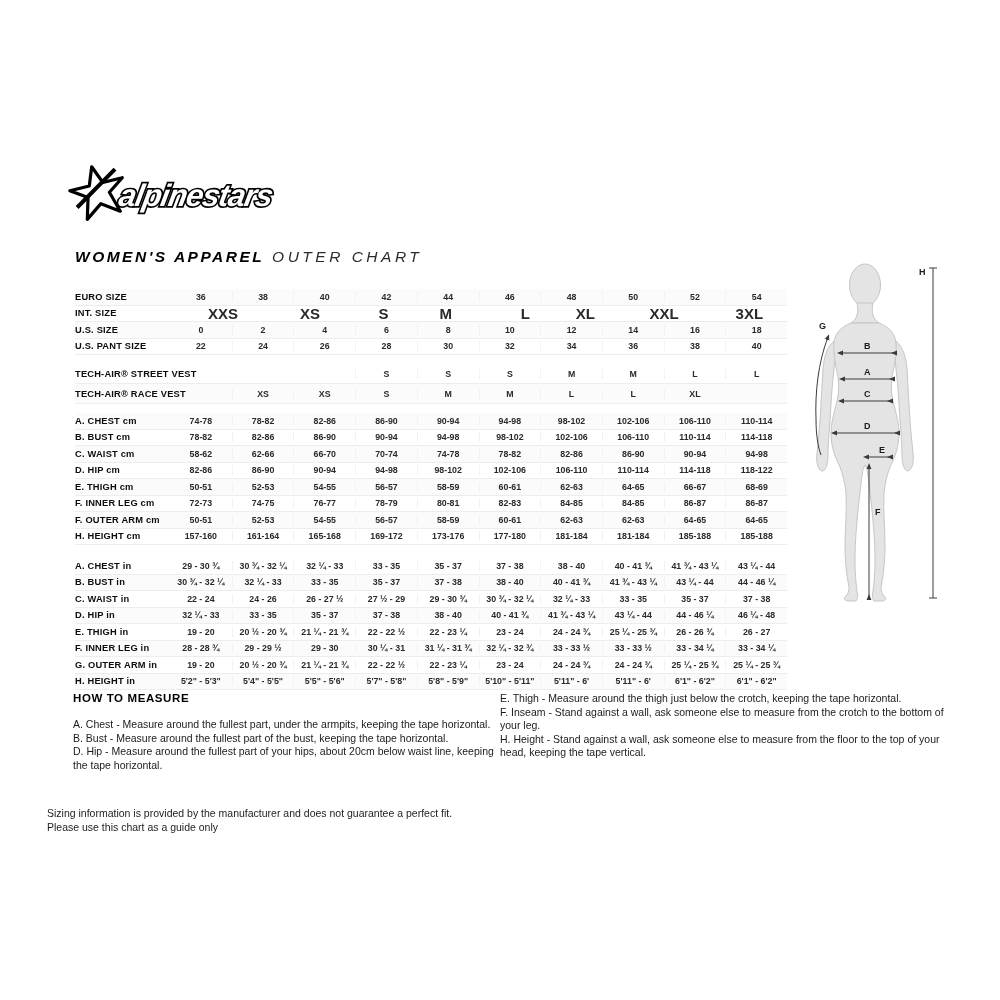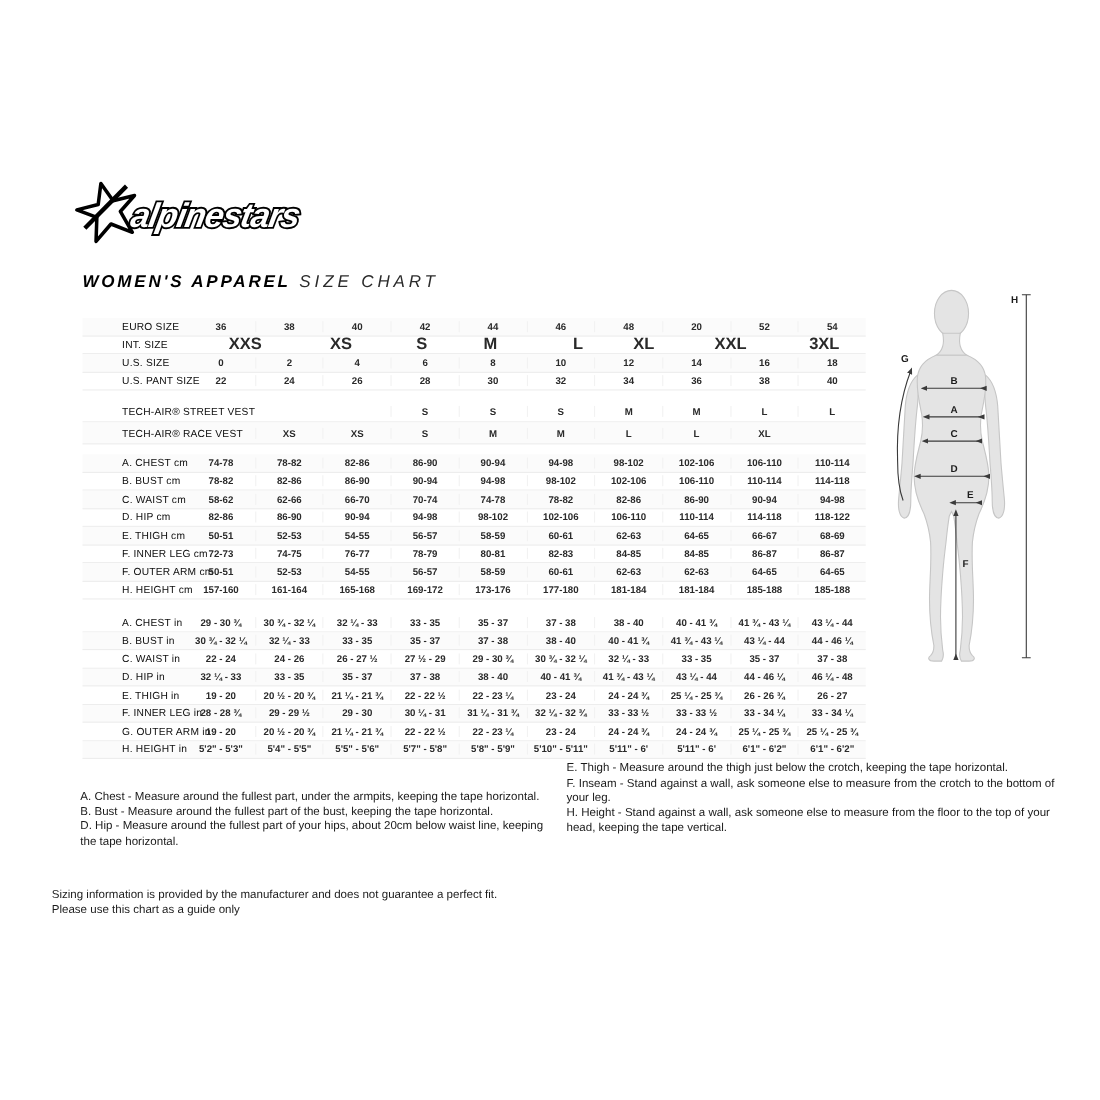--- a/index.html
+++ b/index.html
@@ -12,69 +12,69 @@
   
   #title{position:absolute;left:75px;top:248px;font-style:italic;font-size:15.5px;letter-spacing:2.5px;white-space:nowrap;}
   #title .t1{font-weight:700;color:#000;}
   #title .t2{font-weight:400;color:#2b2b2b;letter-spacing:3.5px;}
 
   
   #sizetable{position:absolute;left:75px;top:289px;width:712px;}
   .trow{display:grid;grid-template-columns:95px repeat(10,1fr);align-items:center;height:15.5px;border-bottom:1px solid #ededed;}
   .trow:nth-child(odd){background:#fbfbfb;}
   .trow.tech{height:19px;}
-  .rlabel{font-weight:400;font-size:9.3px;letter-spacing:.2px;color:#0d0d0d;white-space:nowrap;margin-left:36px;}
+  .rlabel{font-weight:700;font-size:9.3px;letter-spacing:.2px;color:#0d0d0d;white-space:nowrap;}
   .cell{text-align:center;font-weight:700;font-size:8.8px;color:#2a2a2a;border-left:1px solid #f2f2f2;white-space:nowrap;overflow:visible;}
   .cell:nth-child(2){border-left:none;}
   .posarea{position:relative;grid-column:2 / span 10;height:100%;}
   .posarea span{position:absolute;top:50%;transform:translate(-50%,-50%);font-weight:700;font-size:15px;color:#2a2a2a;}
   .gaprow{border:none;background:transparent !important;}
 
   
   #figure{position:absolute;left:813px;top:253px;}
   #figure text{font-family:"Liberation Sans",sans-serif;font-size:9px;font-weight:700;fill:#1c1c1c;}
 
   
   #measure{position:absolute;left:73px;top:692px;width:900px;}
   #measure h3{margin:0 0 14px 0;font-size:11.5px;letter-spacing:.6px;color:#000;}
   .mcol{position:absolute;top:26px;font-size:10.5px;line-height:13.5px;color:#1a1a1a;}
   .mcol.left{left:0;width:435px;}
-  .mcol.right{left:427px;width:465px;top:0px;margin-left:15px;}
+  .mcol.right{left:427px;width:465px;top:0px;}
 
   
   #disclaimer{position:absolute;left:47px;top:806px;font-size:10.5px;line-height:14px;color:#1c1c1c;}
 </style>
 </head>
 <body>
 
 <div id="page">
 
   <svg id="logo" width="250" height="72" viewBox="0 0 250 72">
     <g transform="rotate(-14 30 34)">
       <polygon points="30,8 37,26 57,26 41,37 47,58 30,46 13,58 19,37 3,26 23,26" fill="#ffffff" stroke="#000" stroke-width="3.2" stroke-linejoin="round"></polygon>
       <path d="M6,44 L52,16" stroke="#000" stroke-width="4" fill="none"></path>
     </g>
     <text x="58" y="48" transform="skewX(-10)" font-family="Liberation Sans, sans-serif" font-size="31" font-weight="700" font-style="italic" fill="#ffffff" stroke="#000000" stroke-width="3.4" paint-order="stroke" letter-spacing="-1">alpinestars</text>
   </svg>
 
   <div id="title">
-    <span class="t1">WOMEN'S APPAREL</span><span class="t2"> SIZE CHART</span>
+    <span class="t1">WOMEN'S APPAREL</span><span class="t2"> OUTER CHART</span>
   </div>
 
   <div id="sizetable">
       <div class="trow">
         <div class="rlabel">EURO SIZE</div>
         <div class="cell">36</div>
         <div class="cell">38</div>
         <div class="cell">40</div>
         <div class="cell">42</div>
         <div class="cell">44</div>
         <div class="cell">46</div>
         <div class="cell">48</div>
-        <div class="cell">20</div>
+        <div class="cell">50</div>
         <div class="cell">52</div>
         <div class="cell">54</div>
       </div>
       <div class="trow">
         <div class="rlabel">INT. SIZE</div>
         <div class="posarea">
           <span style="left: 8.6%;">XXS</span>
           <span style="left: 22.7%;">XS</span>
           <span style="left: 34.6%;">S</span>
           <span style="left: 44.7%;">M</span>
@@ -391,20 +391,21 @@
     <text x="6" y="76">G</text>
     <text x="51" y="96">B</text>
     <text x="51" y="122">A</text>
     <text x="51" y="144">C</text>
     <text x="51" y="176">D</text>
     <text x="66" y="200">E</text>
     <text x="62" y="262">F</text>
   </svg>
 
   <div id="measure">
+    <h3>HOW TO MEASURE</h3>
     <div class="mcol left" id="measure-left">
         <div class="mline">A. Chest - Measure around the fullest part, under the armpits, keeping the tape horizontal.</div>
         <div class="mline">B. Bust - Measure around the fullest part of the bust, keeping the tape horizontal.</div>
         <div class="mline">D. Hip - Measure around the fullest part of your hips, about 20cm below waist line, keeping the tape horizontal.</div>
       </div>
     <div class="mcol right" id="measure-right">
         <div class="mline">E. Thigh - Measure around the thigh just below the crotch, keeping the tape horizontal.</div>
         <div class="mline">F. Inseam - Stand against a wall, ask someone else to measure from the crotch to the bottom of your leg.</div>
         <div class="mline">H. Height - Stand against a wall, ask someone else to measure from the floor to the top of your head, keeping the tape vertical.</div>
       </div>

